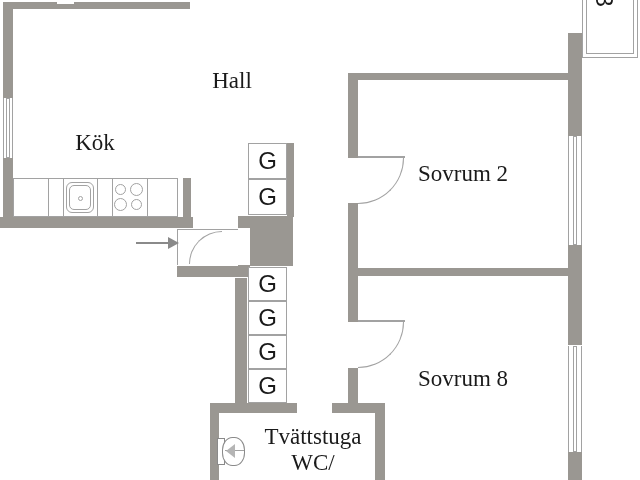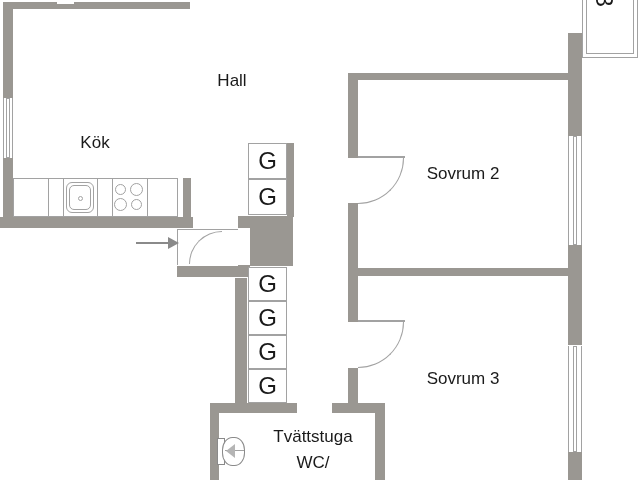--- a/index.html
+++ b/index.html
@@ -17,22 +17,22 @@
   .pane{position:absolute;box-sizing:border-box;border:1px solid var(--line);background:#fff;}
   .arc-tl{position:absolute;box-sizing:border-box;
     border-top:1px solid var(--line);border-left:1px solid var(--line);
     border-top-left-radius:100% 100%;}
   .arc-br{position:absolute;box-sizing:border-box;
     border-right:1px solid var(--line);border-bottom:1px solid var(--line);
     border-bottom-right-radius:100% 100%;}
   .closet{position:absolute;box-sizing:border-box;background:#fff;
     border:1px solid var(--line);display:flex;align-items:center;justify-content:center;
     font-size:24px;line-height:1;}
-  .label{position:absolute;transform:translate(-50%,-50%);font-size:17px;
-    line-height:26px;white-space:nowrap;text-align:center;}
+  .label{position:absolute;transform:translate(-50%,-50%);font-size:23px;
+    line-height:26px;white-space:nowrap;text-align:center;font-family:Liberation Serif, serif;}
   .outline{position:absolute;box-sizing:border-box;background:#fff;border:1px solid var(--line);}
   .tri-right{position:absolute;width:0;height:0;
     border-left:11px solid #8a8a8a;border-top:6px solid transparent;border-bottom:6px solid transparent;}
   .tri-left{position:absolute;width:0;height:0;
     border-right:9px solid #b5b5b5;border-top:7px solid transparent;border-bottom:7px solid transparent;}
   .balcony-line{position:absolute;box-sizing:border-box;background:transparent;
     border-left:1px solid var(--line);border-right:1px solid var(--line);border-bottom:1px solid var(--line);}
   .b-rot{position:absolute;font-size:23px;line-height:1;transform:rotate(90deg);}
 </style>
 </head>
@@ -126,19 +126,19 @@
   <div class="thin" style="left:225px;top:450px;width:19px;height:1px;"></div>
   <div class="tri-left" style="left:226px;top:444px;"></div>
 
   <div class="balcony-line" style="left:582px;top:-8px;width:56px;height:66px;"></div>
   <div class="balcony-line" style="left:586px;top:-8px;width:48px;height:62px;"></div>
   <div class="b-rot" style="left:596px;top:-12px;">B</div>
 
   <div class="label" style="left:232px;top:81px;">Hall</div>
   <div class="label" style="left:95px;top:143px;">Kök</div>
   <div class="label" style="left:463px;top:174px;text-align:right;">Sovrum 2</div>
-  <div class="label" style="left:463px;top:379px;">Sovrum 3</div>
+  <div class="label" style="left:463px;top:379px;">Sovrum 8</div>
   <div class="label" style="left:313px;top:450px;">
     <div>Tvättstuga</div>
     <div>WC/</div>
   </div>
 
 </div>
 
 </body></html>

